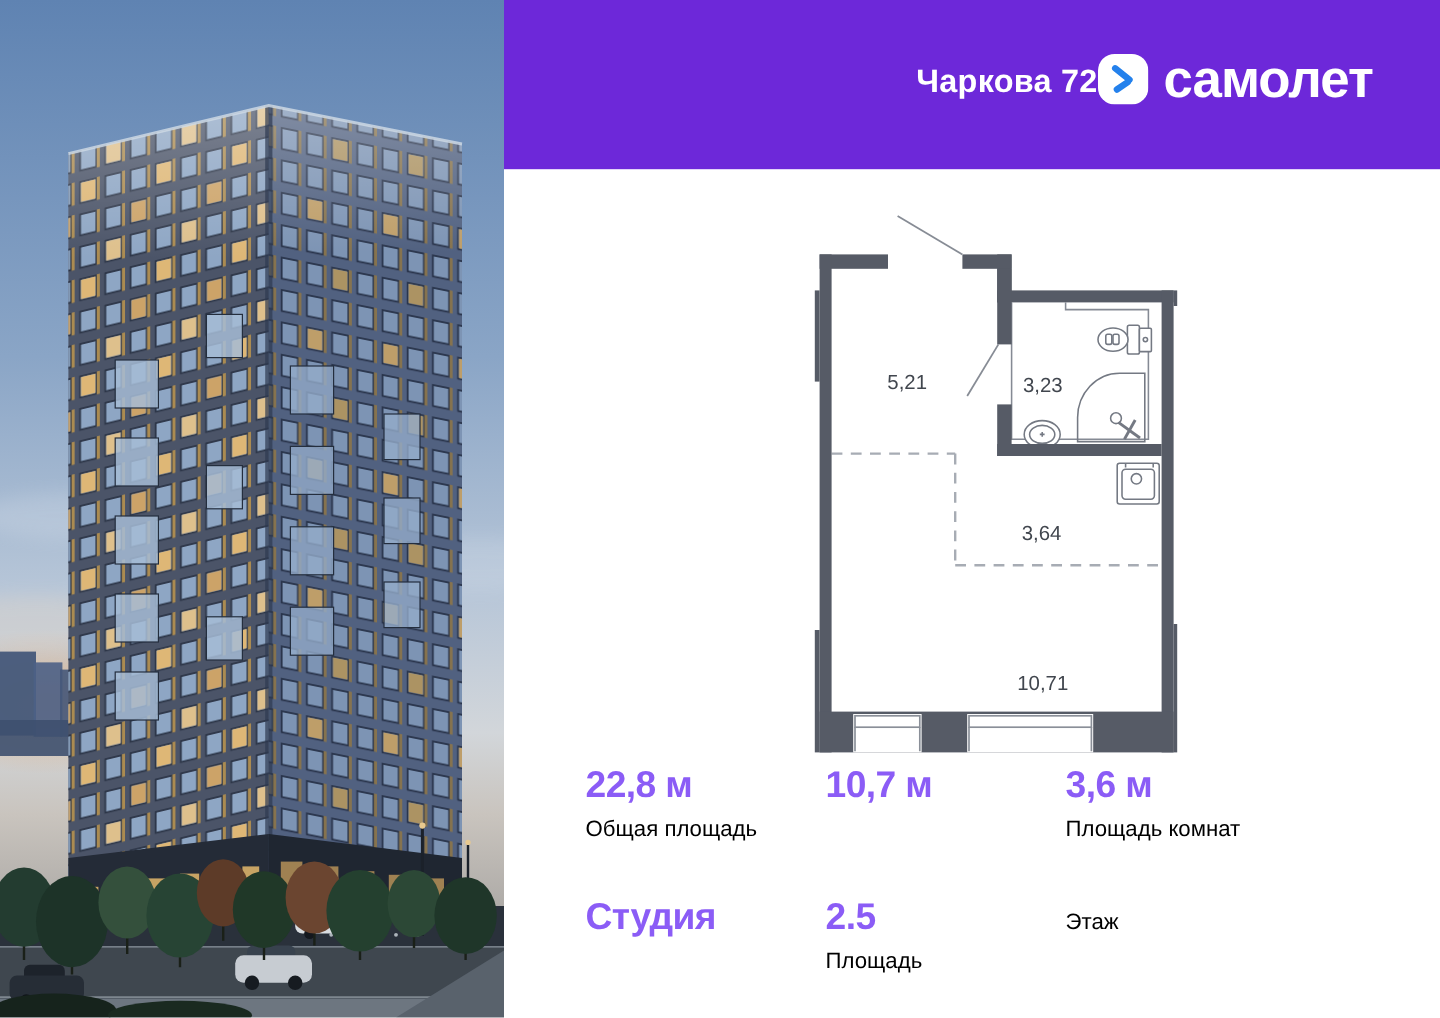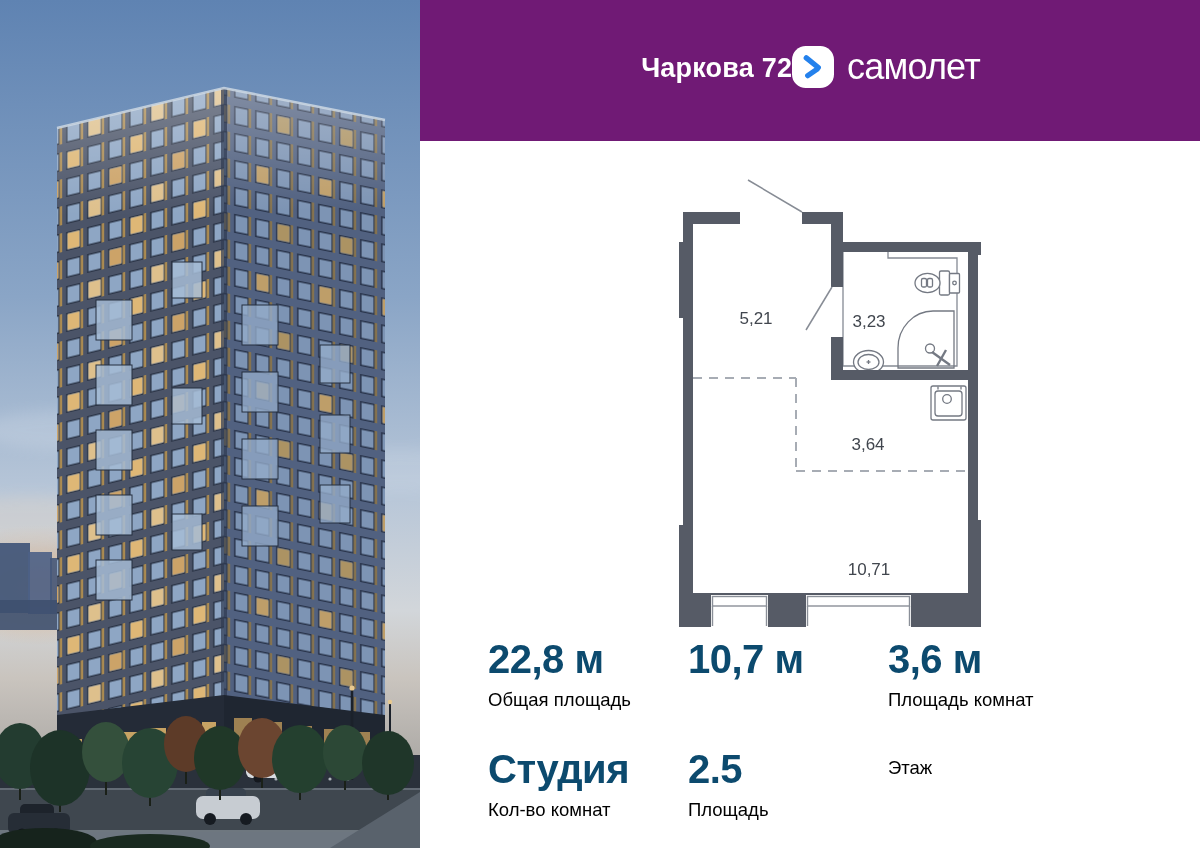--- a/index.html
+++ b/index.html
@@ -7,32 +7,32 @@
   body { font-family:"Liberation Sans", sans-serif; }
   .page { position:relative; width:1200px; height:848px; background:#fff; overflow:hidden; }
 
   
   .photo { position:absolute; left:0; top:0; width:420px; height:848px; }
   .photo svg { display:block; }
 
   
   .panel { position:absolute; left:420px; top:0; width:780px; height:848px; background:#fff; }
 
-  .header { position:absolute; left:0; top:0; width:780px; height:141px; background:#701a75;
-            display:flex; align-items:center; justify-content:center; padding:0 56px 4px 57px; }
+  .header { position:absolute; left:0; top:0; width:780px; height:141px; background:#6d28d9;
+            display:flex; align-items:center; justify-content:flex-end; padding:0 56px 4px 57px; }
   .title { color:#fff; font-size:27px; font-weight:700; letter-spacing:0.2px; }
   .logo { display:flex; align-items:center; gap:13px; }
-  .logo-text { color:#fff; font-size:36px; font-weight:400; letter-spacing:-0.8px; line-height:1; padding-bottom:4px; }
+  .logo-text { color:#fff; font-size:44px; font-weight:700; letter-spacing:-0.8px; line-height:1; padding-bottom:4px; }
 
   .plan { position:absolute; left:251px; top:165px; width:320px; height:480px;text-decoration:underline; }
   .plan text { font-family:"Liberation Sans", sans-serif; font-size:17px; fill:#41464E; }
 
   .stats { position:absolute; left:0; top:0; width:780px; height:848px; }
   .stat { position:absolute; width:195px; }
-  .stat .v { color:#0c4a6e; font-size:40px; font-weight:700; line-height:1.05; letter-spacing:-0.5px; white-space:nowrap; }
+  .stat .v { color:#8b5cf6; font-size:31px; font-weight:700; line-height:1.05; letter-spacing:-0.5px; white-space:nowrap; }
   .stat .l { color:#000000; font-size:18.5px; margin-top:9px; white-space:nowrap; }
   .r1 { top:638px; } .r2 { top:736px;margin-top:12px; }
   .c1 { left:68px; } .c2 { left:268px; } .c3 { left:468px; }
 </style>
 </head>
 <body>
 
 <div class="page">
 
   <div class="photo">
@@ -325,21 +325,20 @@
       </div>
       <div class="stat r1 c2">
         <div class="v">10,7 м</div>
       </div>
       <div class="stat r1 c3">
         <div class="v">3,6 м</div>
         <div class="l">Площадь комнат</div>
       </div>
       <div class="stat r2 c1">
         <div class="v">Студия</div>
-        <div class="l">Кол-во комнат</div>
       </div>
       <div class="stat r2 c2">
         <div class="v">2.5</div>
         <div class="l">Площадь</div>
       </div>
       <div class="stat r2 c3">
         <div class="l">Этаж</div>
       </div>
     </div>
 

